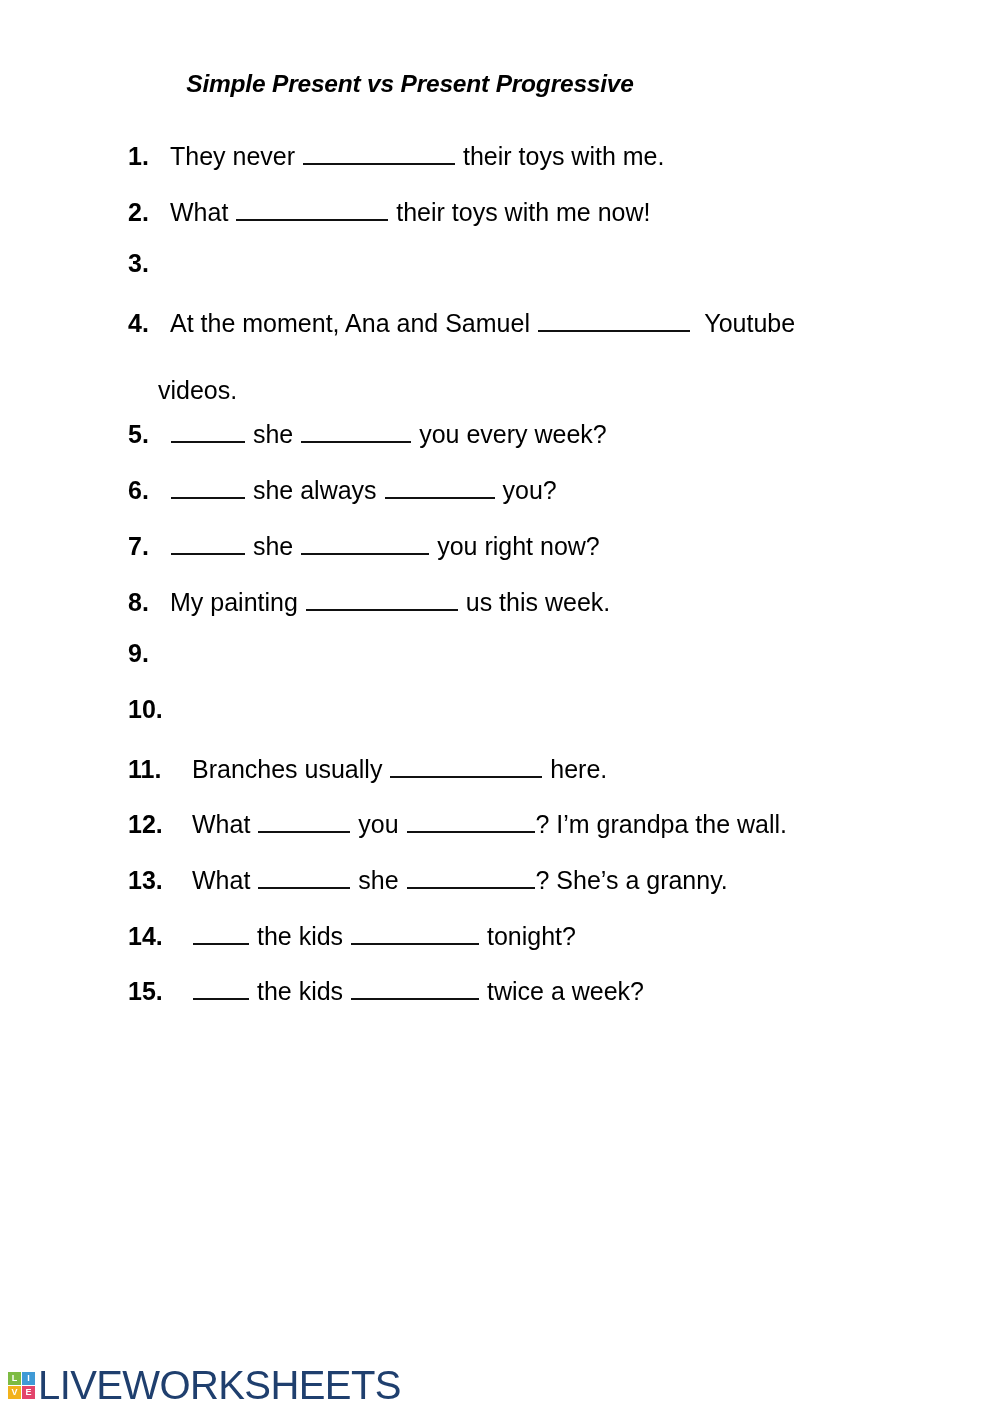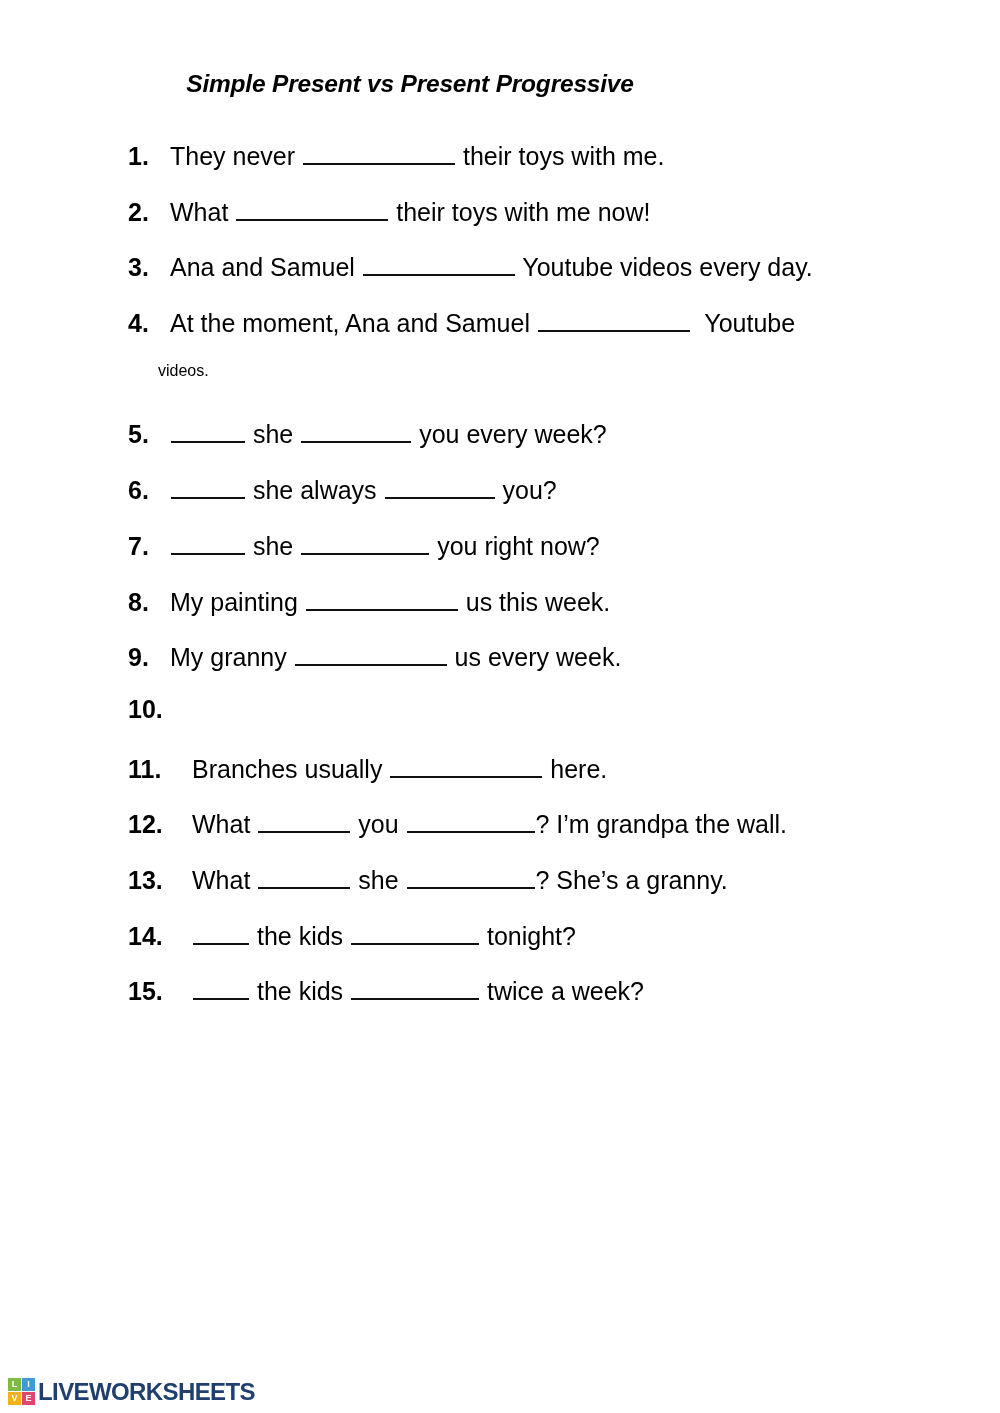--- a/index.html
+++ b/index.html
@@ -78,24 +78,24 @@
   }
   .blank.w-xs { width: 56px; }
   .blank.w-s  { width: 74px; }
   .blank.w-sm { width: 92px; }
   .blank.w-m  { width: 110px; }
   .blank.w-ml { width: 128px; }
   .blank.w-l  { width: 152px; }
 
   .item-cont {
     display: flex;
-    font-size: 16px;
+    font-size: 25px;
     line-height: 1.0;
     height: 55.7px;
-    align-items: flex-start;
+    align-items: center;
   }
   .item-cont .pad { min-width: 30px; flex: 0 0 auto; }
 
   
   .lw-logo {
     position: absolute;
     left: 8px;
     bottom: 8px;
     display: flex;
     align-items: center;
@@ -110,22 +110,22 @@
   .lw-tile {
     display: flex;
     align-items: center;
     justify-content: center;
     font-size: 9px;
     font-weight: bold;
     color: #ffffff;
     line-height: 1;
   }
   .lw-wordmark {
-    font-size: 24px;
-    font-weight: bold;
+    font-size: 40px;
+    font-weight: normal;
     letter-spacing: -0.6px;
     line-height: 1;
     margin-left: 2px;
   }
 </style>
 </head>
 <body>
 
 <div class="sheet">
 
@@ -143,25 +143,20 @@
       <div class="item single">
         <span class="num">2.</span>
         <span class="body">
           <span class="seg">What </span>
           <span class="blank w-l"></span>
           <span class="seg"> their toys with me now!</span>
         </span>
       </div>
       <div class="item single">
         <span class="num">3.</span>
-        <span class="body">
-          <span class="seg">Ana and Samuel </span>
-          <span class="blank w-l"></span>
-          <span class="seg"> Youtube videos every day.</span>
-        </span>
       </div>
       <div class="item single">
         <span class="num">4.</span>
         <span class="body">
           <span class="seg">At the moment, Ana and Samuel </span>
           <span class="blank w-l"></span>
           <span class="seg">  Youtube</span>
         </span>
       </div>
       <div class="item-cont">
@@ -198,25 +193,20 @@
       <div class="item single">
         <span class="num">8.</span>
         <span class="body">
           <span class="seg">My painting </span>
           <span class="blank w-l"></span>
           <span class="seg"> us this week.</span>
         </span>
       </div>
       <div class="item single">
         <span class="num">9.</span>
-        <span class="body">
-          <span class="seg">My granny </span>
-          <span class="blank w-l"></span>
-          <span class="seg"> us every week.</span>
-        </span>
       </div>
       <div class="item double">
         <span class="num">10.</span>
       </div>
       <div class="item double">
         <span class="num">11.</span>
         <span class="body">
           <span class="seg">Branches usually </span>
           <span class="blank w-l"></span>
           <span class="seg"> here.</span>

